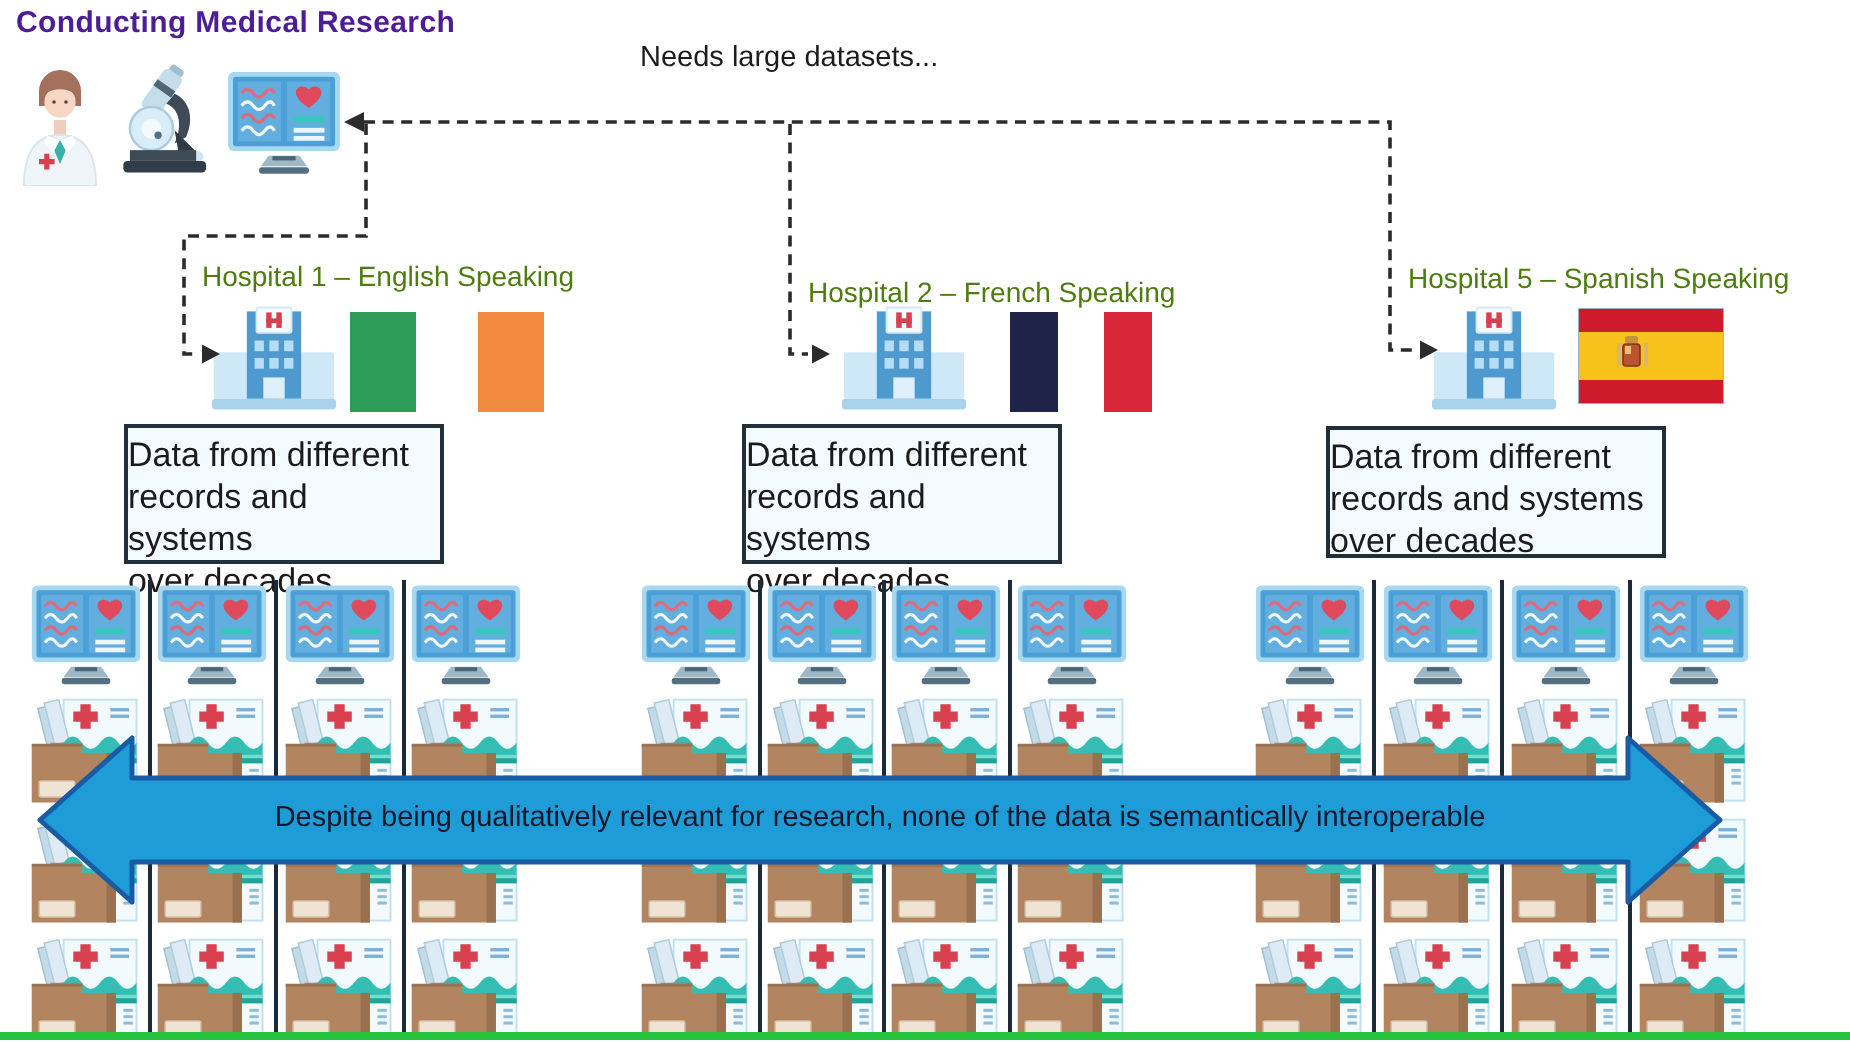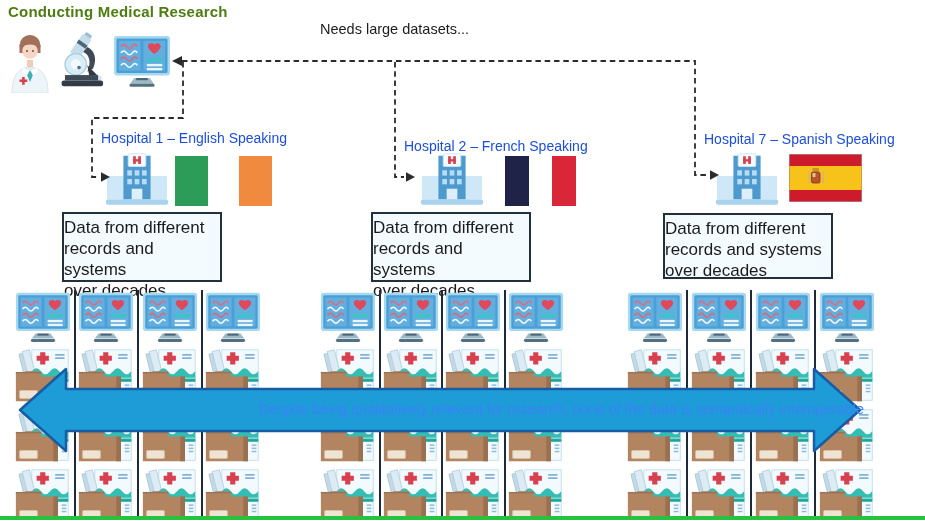--- a/index.html
+++ b/index.html
@@ -1,29 +1,29 @@
 <!DOCTYPE html>
 <html><head>
 <meta charset="utf-8">
 <style>
   html,body{margin:0;padding:0;}
   body{width:925px;height:521px;position:relative;background:#fff;font-family:"Liberation Sans",sans-serif;overflow:hidden;}
   .abs{position:absolute;}
-  .title{left:8px;top:3px;font-size:15px;font-weight:700;color:#4d7c0f;letter-spacing:.2px;}
+  .title{left:8px;top:3px;font-size:15px;font-weight:700;color:#4c1d95;letter-spacing:.2px;}
   .note{left:320px;top:21px;font-size:14.5px;color:#1c1c1c;}
-  .hlabel{font-size:14px;color:#1d4ed8;white-space:nowrap;}
+  .hlabel{font-size:14px;color:#4d7c0f;white-space:nowrap;}
   .databox{border:2px solid #22303C;background:#F4FBFE;color:#1b1b1b;font-size:17px;line-height:21px;padding-top:3px;box-sizing:border-box;}
   .records{top:290px;left:0;width:925px;height:226px;overflow:hidden;z-index:1;}
   .rgroup{position:absolute;top:0;height:226px;display:flex;}
   .rcol{flex:1;overflow:hidden;}
   .rcol + .rcol{border-left:2.5px solid #1C2A3A;}
   .mon{display:block;width:56px;height:52px;margin:2px auto 0;}
   .rbox{display:block;width:58px;height:56px;margin:4px auto 0;}
   .bigarrow{left:16px;top:364px;z-index:2;}
-  .arrowtext{left:16px;top:401px;width:848px;text-align:right;font-size:14.5px;color:#3b82f6;z-index:3;}
+  .arrowtext{left:16px;top:401px;width:848px;text-align:center;font-size:14.5px;color:#0f172a;z-index:3;}
   .greenline{left:0;top:516px;width:925px;height:4px;background:#26C43E;z-index:4;}
   .connectors{left:0;top:0;width:925px;height:210px;z-index:5;}
 </style>
 </head>
 <body>
 
 <svg width="0" height="0" style="position:absolute">
   <defs>
     <symbol id="icon-monitor" viewBox="0 0 60 54">
       <rect x="1" y="0" width="58" height="41" rx="3" fill="#A6D8F0"></rect>
@@ -184,21 +184,21 @@
   </svg>
 <svg class="abs" style="left:505px;top:156px;width:71px;height:50px">
     <use href="#flag-france"></use>
   </svg>
 <div class="abs databox" style="left:371px;top:212px;width:160px;height:70px">
   <div>Data from different</div>
   <div>records and systems</div>
   <div>over decades</div>
 </div>
 
-<div class="abs hlabel" style="left:704px;top:131px">Hospital 7 – Spanish Speaking</div>
+<div class="abs hlabel" style="left:704px;top:131px">Hospital 5 – Spanish Speaking</div>
 <svg class="abs" style="left:714px;top:152px;width:66px;height:54px">
     <use href="#icon-hospital"></use>
   </svg>
 <svg class="abs" style="left:789px;top:154px;width:73px;height:48px">
     <use href="#flag-spain"></use>
   </svg>
 <div class="abs databox" style="left:663px;top:213px;width:170px;height:66px">
   <div>Data from different</div>
   <div>records and systems</div>
   <div>over decades</div>

